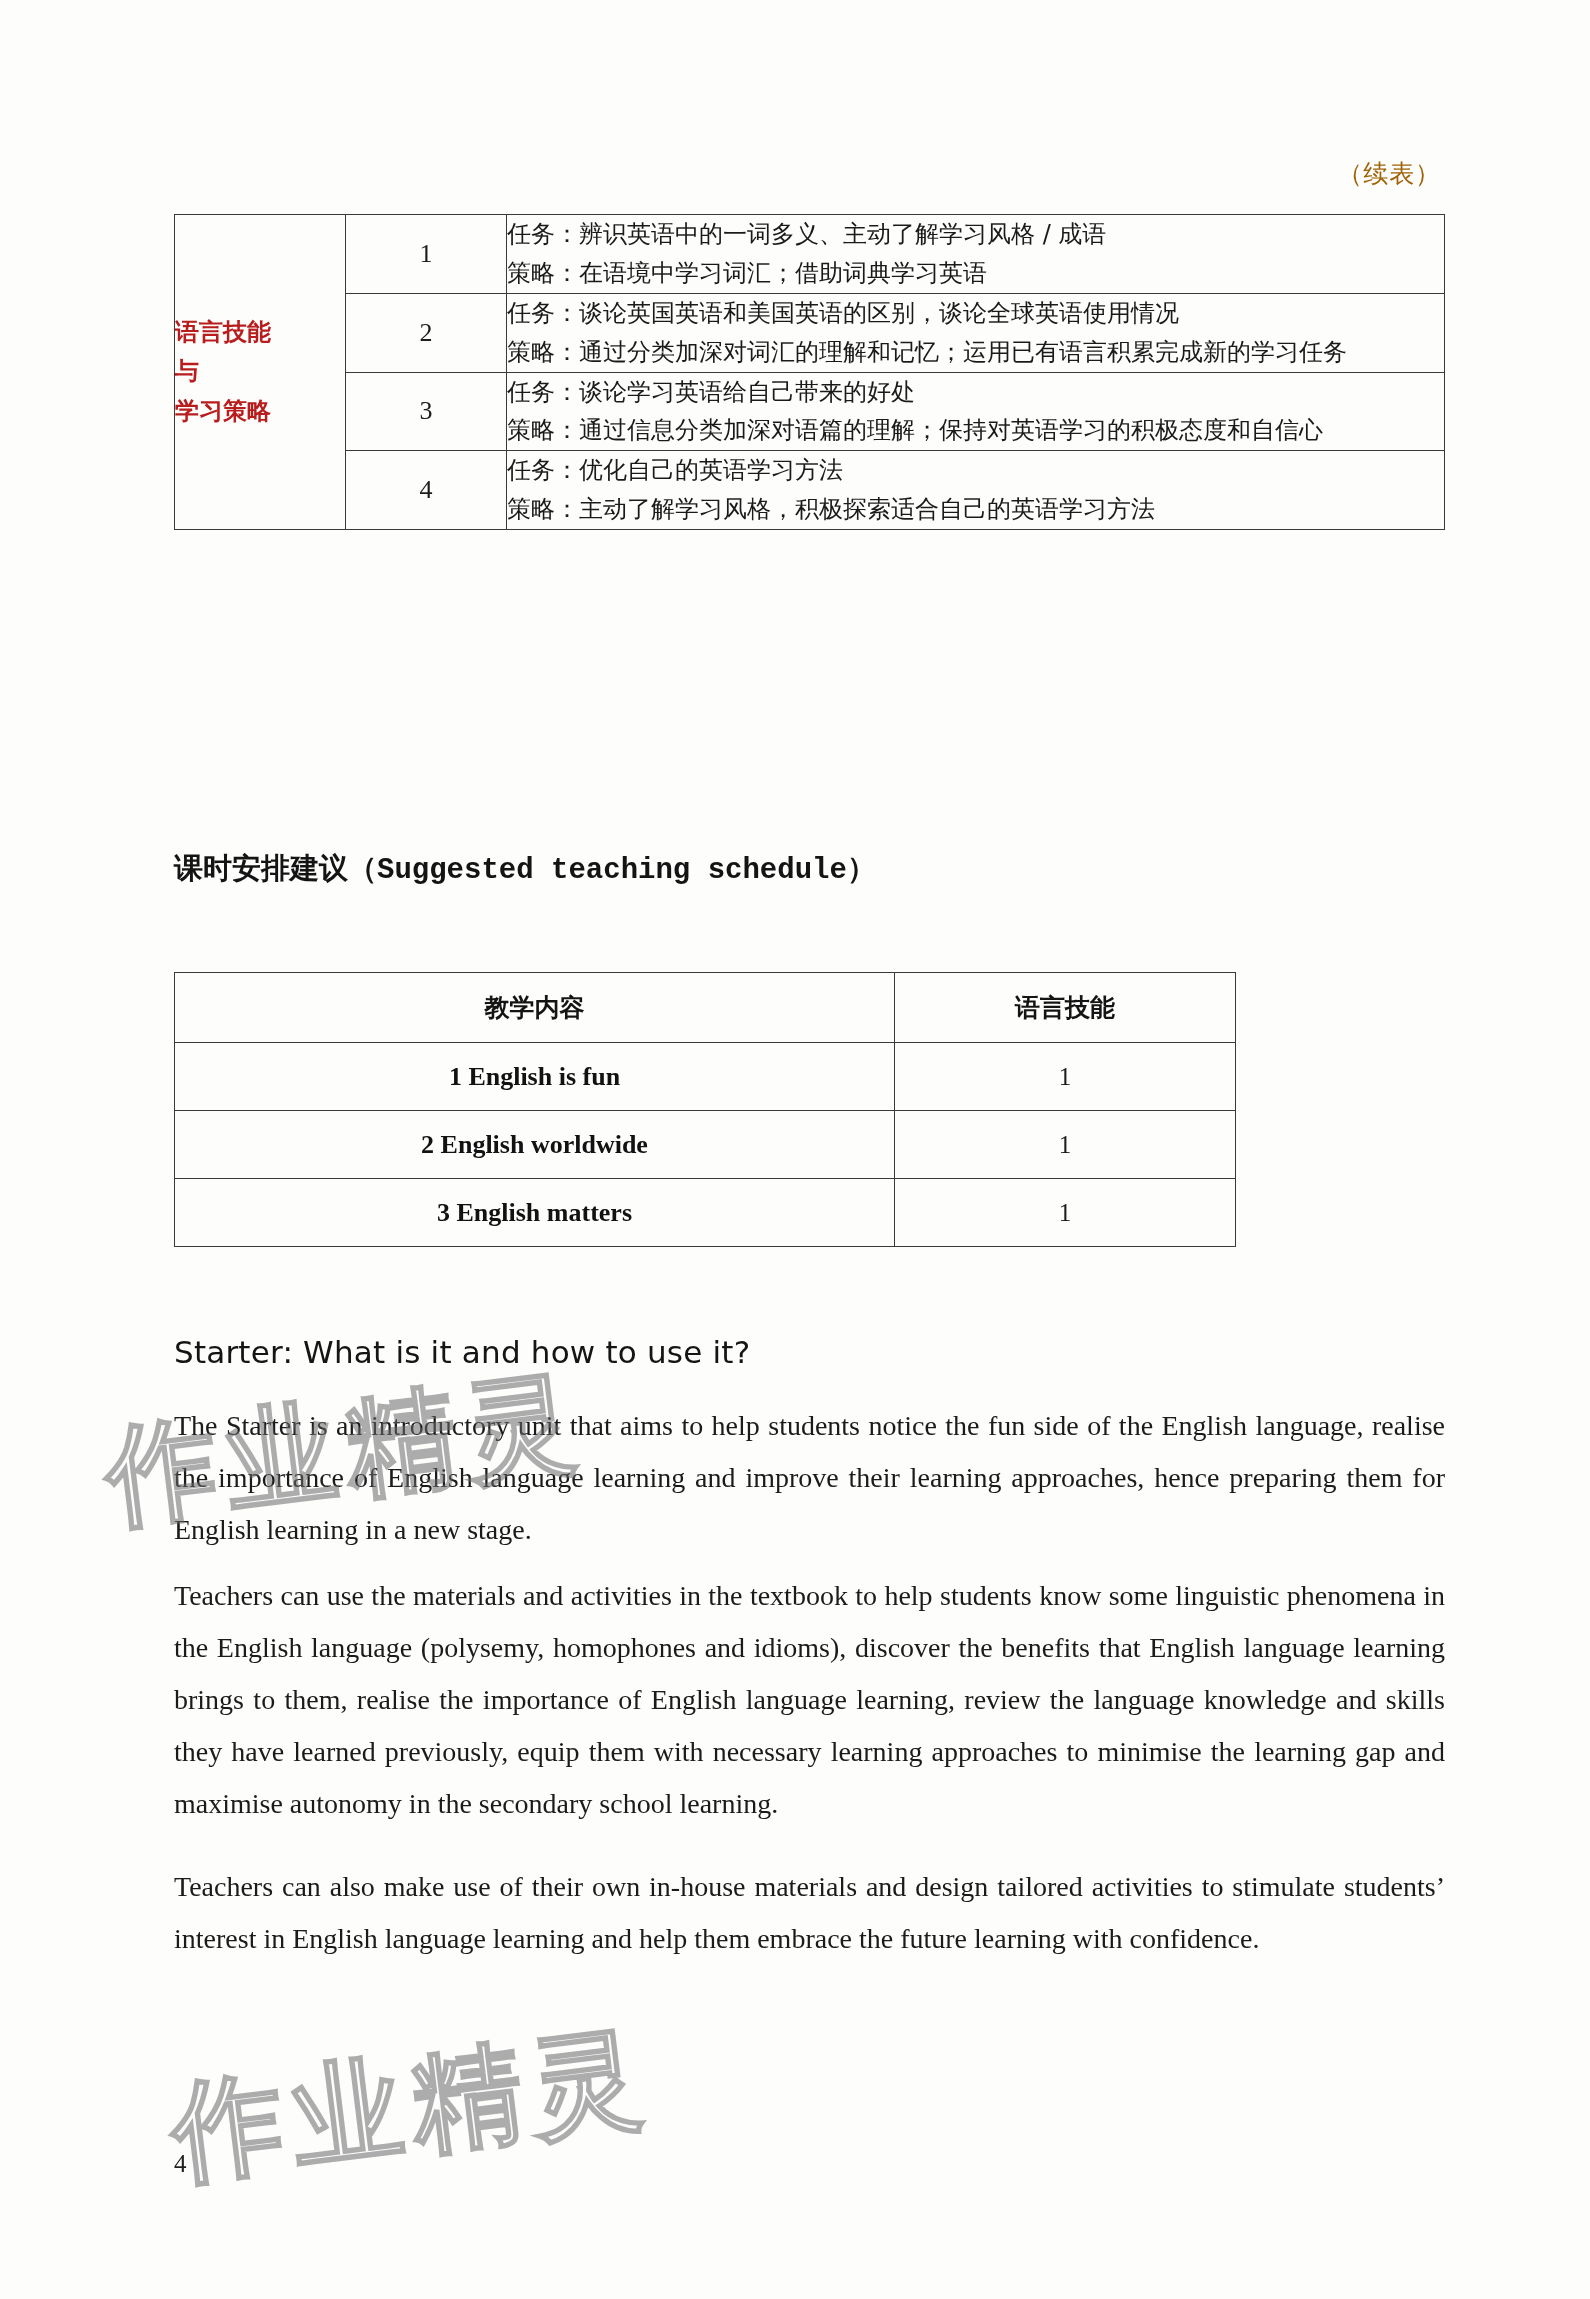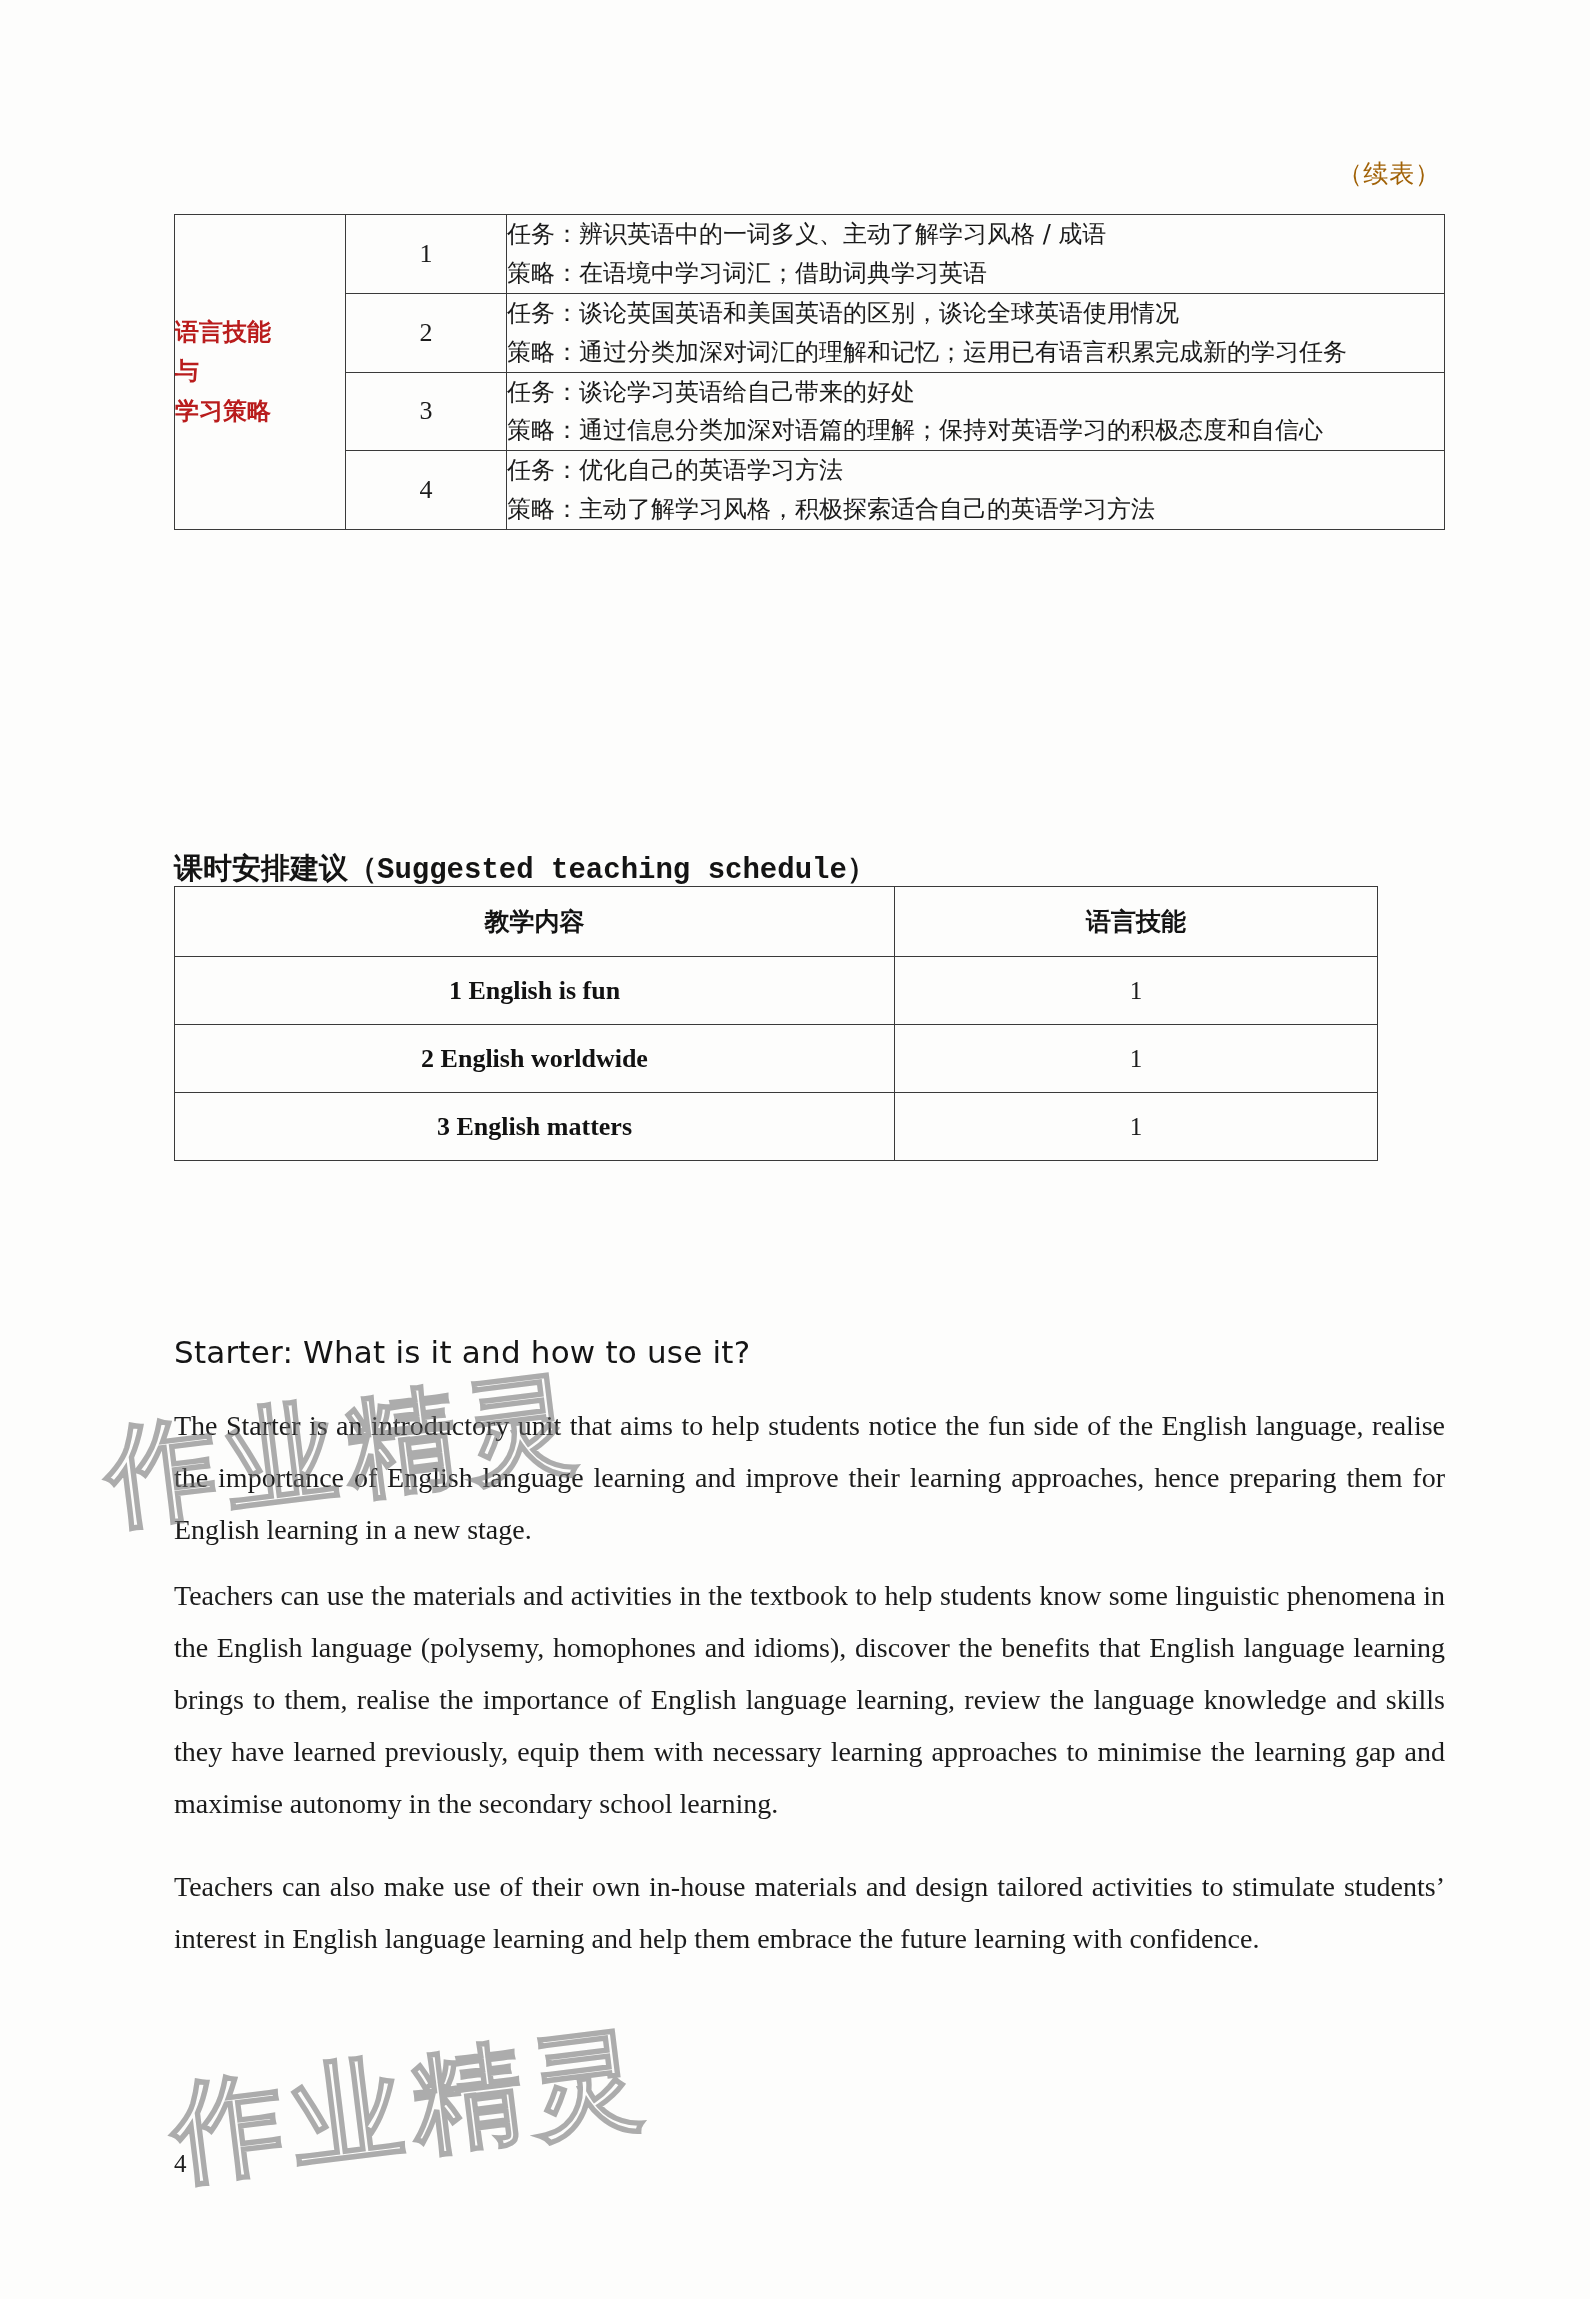--- a/index.html
+++ b/index.html
@@ -85,22 +85,22 @@
   }
   .sub-heading .en {
     font-family: Liberation Mono, monospace;
     font-weight: bold;
   }
 
   
   .tbl-wrap-2 {
     position: absolute;
     left: 174px;
-    top: 886px;
-    width: 1204px;
+    top: 972px;
+    width: 1062px;
   }
   .t2-col-a { width: 720px; }
   .t2-head-cn {
     text-align: center;
     height: 69px;
     font-family: "DejaVu Sans", sans-serif;
     font-size: 25px;
     color: #141414;
   }
   .t2-cell-title {

